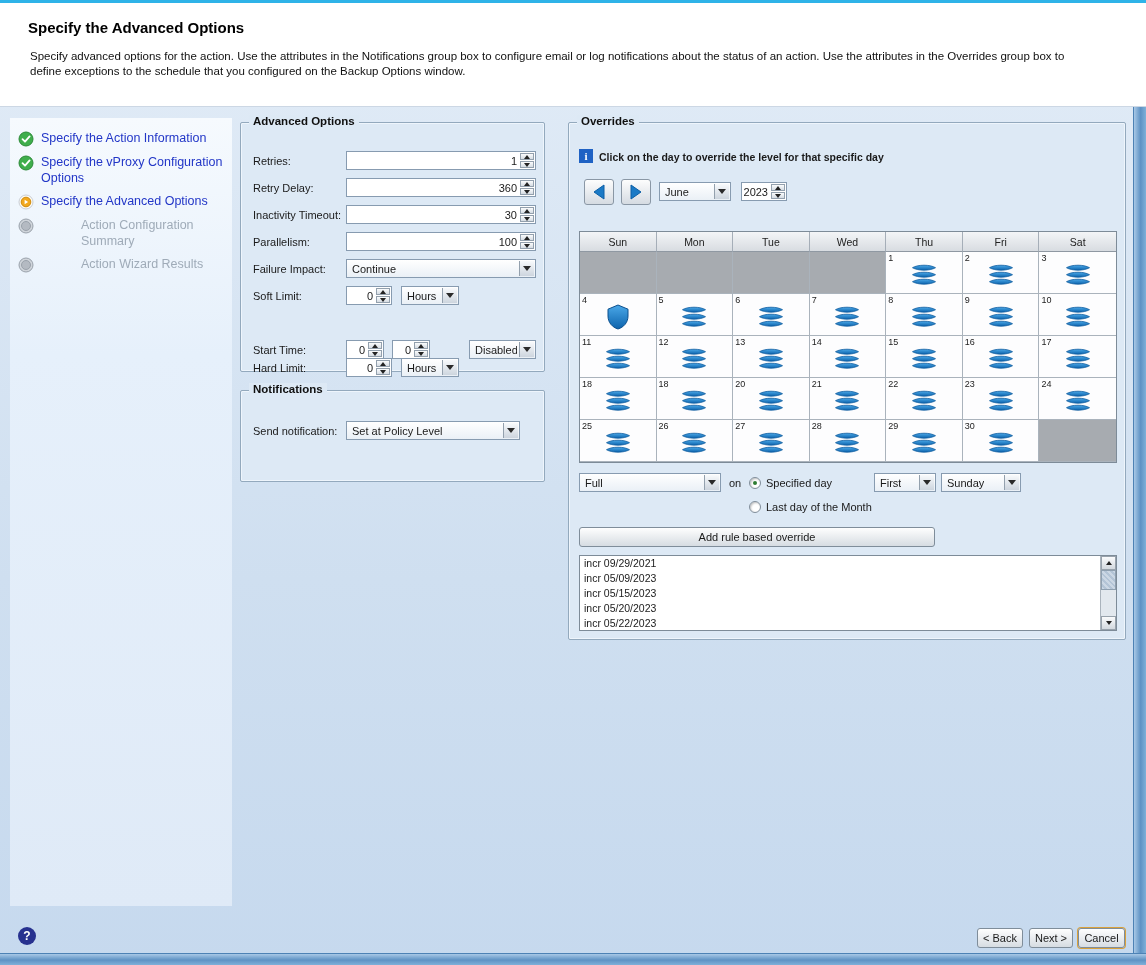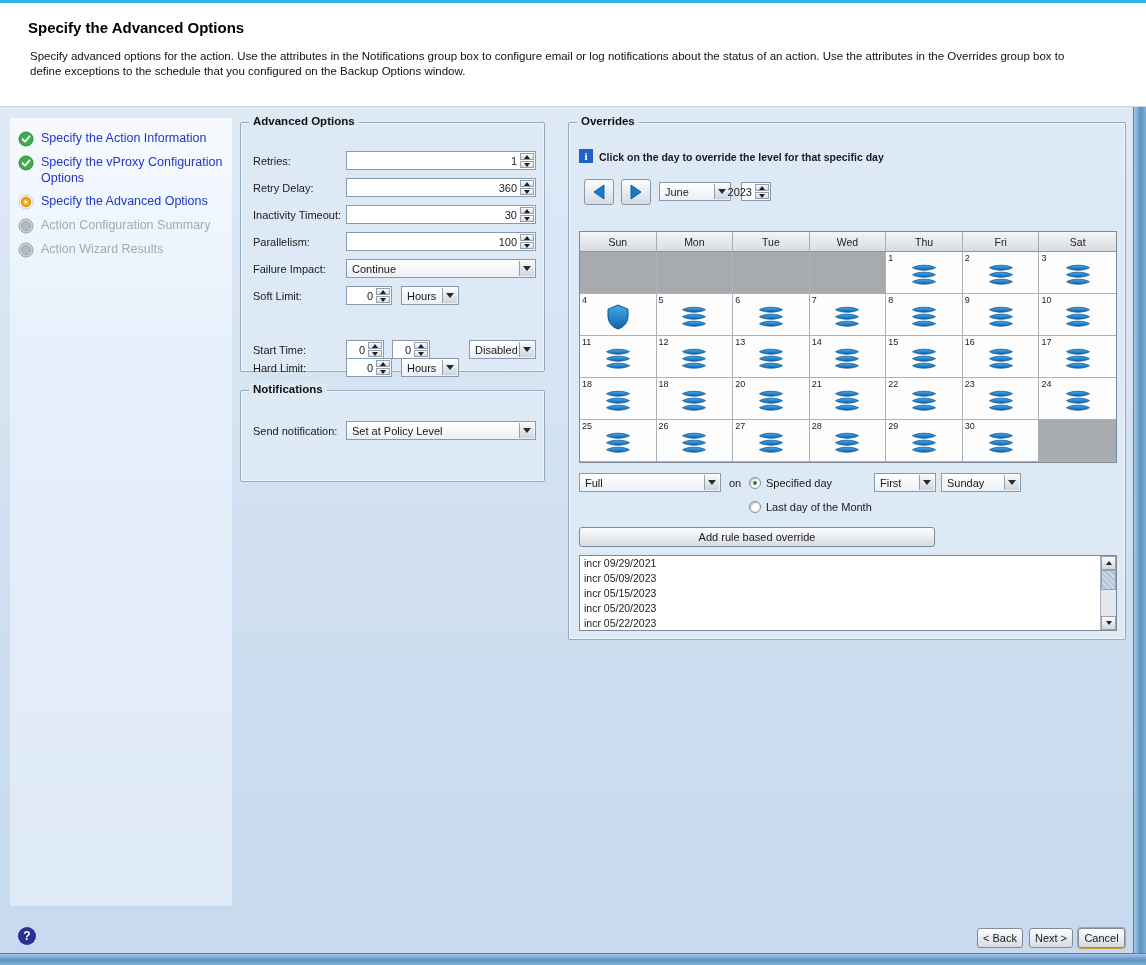--- a/index.html
+++ b/index.html
@@ -21,21 +21,21 @@
   .page-title{position:absolute;left:28px;top:16px;font-size:15px;font-weight:bold;color:#000;}
   .page-desc{position:absolute;left:30px;top:46px;width:1048px;font-size:11.5px;line-height:15px;color:#111;}
   
   .sidebar{position:absolute;left:10px;top:118px;width:222px;height:788px;
     background:linear-gradient(180deg,#f6fafe 0%,#e6f0fb 30%,#dfeaf7 100%);
     padding:12px 8px;display:flex;flex-direction:column;gap:7px;}
   .step{display:flex;align-items:flex-start;gap:7px;cursor:default;}
   .step-icon{width:16px;height:16px;flex:0 0 16px;margin-top:1px;}
   .step-label{font-size:12.5px;line-height:16px;max-width:186px;}
   .step.done .step-label,.step.current .step-label{color:#2236c7;}
-  .step.pending .step-label{color:#9fabb8;}
+  .step.pending .step-label{color:#9fabb8;margin-left:40px;}
   
   .group{position:absolute;border:1px solid #93a9bd;border-radius:2px;background:#dde9f5;
     box-shadow:inset 0 0 0 1px #eef5fc;}
   .gtitle{position:absolute;top:-8px;left:8px;background:#dde9f5;padding:0 4px;
     font-weight:bold;font-size:11.5px;color:#101010;}
   
   .field-row{position:absolute;left:12px;width:283px;height:19px;}
   .flabel{position:absolute;left:0;top:4px;font-size:11px;white-space:nowrap;}
   .num-input{position:absolute;top:0;height:19px;background:#fff;border:1px solid #879bb0;}
   .num-val{position:absolute;right:18px;top:3px;font-size:11px;}
@@ -260,21 +260,21 @@
       <span class="combo-val">Disabled</span>
       <span class="combo-arrow"></span>
     </div>
   </div>
 </div>
 
 <div class="group" style="left:240px;top:390px;width:305px;height:92px;">
   <span class="gtitle">Notifications</span>
   <div class="field-row" style="top:30px;">
     <span class="flabel">Send notification:</span>
-    <div class="combo" style="left:93px;width:190px;">
+    <div class="combo" style="left:93px;width:174px;">
       <span class="combo-val">Set at Policy Level</span>
       <span class="combo-arrow"></span>
     </div>
   </div>
 </div>
 
 <div class="group" style="left:568px;top:122px;width:558px;height:518px;">
   <span class="gtitle">Overrides</span>
 
   <span class="info-icon">i</span>
@@ -287,21 +287,21 @@
   </div>
   <div class="nav-btn" style="left:52px;">
     <svg width="20" height="18" viewBox="0 0 20 18">
         <path d="M5 2 L15 9 L5 16 Z" fill="#1b7ac6" stroke="#0d5fa6"></path>
       </svg>
   </div>
   <div class="combo" style="left:90px;top:59px;width:72px;">
     <span class="combo-val">June</span>
     <span class="combo-arrow"></span>
   </div>
-  <div class="num-input" style="left:172px;top:59px;width:30px;">
+  <div class="num-input" style="left:172px;top:59px;width:46px;">
     <span class="num-val">2023</span>
     <span class="spin">
         <i class="up"></i>
         <i class="dn"></i>
       </span>
   </div>
 
   <div class="calendar">
     <div class="cal-head">
         <div>Sun</div>

